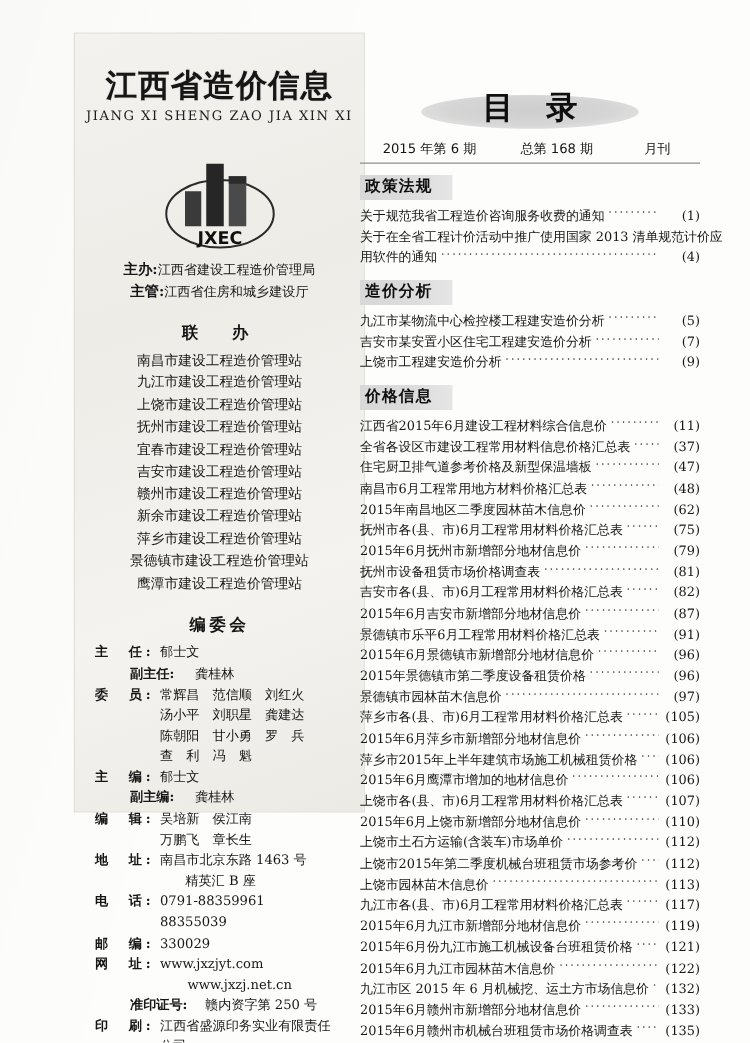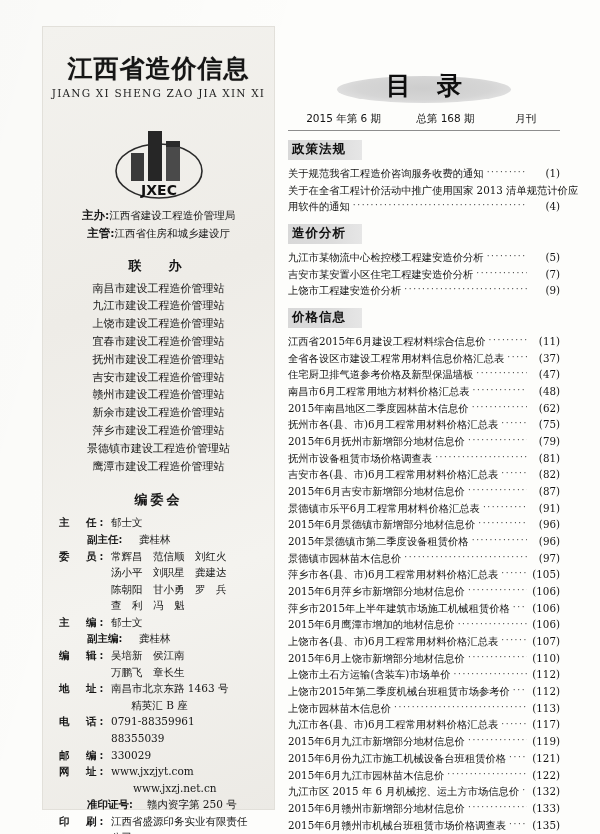--- a/index.html
+++ b/index.html
@@ -13,23 +13,23 @@
   .page{
     position:relative;
     width:600px;height:834px;
     background:
       linear-gradient(105deg,rgba(0,0,0,0.015) 0%,rgba(0,0,0,0) 40%),
       #fdfdfb;
   }
   
   .left-col{
     position:absolute;
-    left:42px;top:26px;
+    left:59px;top:26px;
     width:233px;
-    height:784px;
+    height:624px;
     background:linear-gradient(160deg,#f3f2ee 0%,#eeece7 35%,#f4f3ef 70%,#eceae5 100%);
     border:1px solid #e2e0da;
     box-sizing:border-box;
     padding:0;
   }
   .masthead{
     text-align:center;
     padding-top:28px;
   }
   .mast-cn{
@@ -148,21 +148,21 @@
     font-weight:bold;
     font-size:12.5px;
     color:#0f0f0f;
     background:linear-gradient(90deg,#d8d8d8 0%,#dcdcdc 60%,#e6e6e6 100%);
     padding:1px 16px 2px 4px;
     margin:9px 0 5px 0;
     letter-spacing:1px;
   }
   .entry{
     display:flex;
-    align-items:center;
+    align-items:flex-start;
     font-family:"DejaVu Serif","Liberation Serif",serif;
     font-size:10.3px;
     line-height:1.62;
     color:#151515;
     white-space:nowrap;
   }
   .entry .txt{flex:0 0 auto;}
   .entry .dots{
     flex:1 1 auto;
     overflow:hidden;
@@ -203,22 +203,22 @@
     </div>
     <div class="org-line">
       <b>主管:</b><span>江西省住房和城乡建设厅</span>
     </div>
 
     <div class="sect-h">联　办</div>
     <div class="co-list">
       <div>南昌市建设工程造价管理站</div>
       <div>九江市建设工程造价管理站</div>
       <div>上饶市建设工程造价管理站</div>
+      <div>抚州市建设工程造价管理站</div>
       <div>宜春市建设工程造价管理站</div>
-      <div>抚州市建设工程造价管理站</div>
       <div>吉安市建设工程造价管理站</div>
       <div>赣州市建设工程造价管理站</div>
       <div>新余市建设工程造价管理站</div>
       <div>萍乡市建设工程造价管理站</div>
       <div>景德镇市建设工程造价管理站</div>
       <div>鹰潭市建设工程造价管理站</div>
     </div>
 
     <div class="sect-h" style="letter-spacing:3px;">编委会</div>
 

